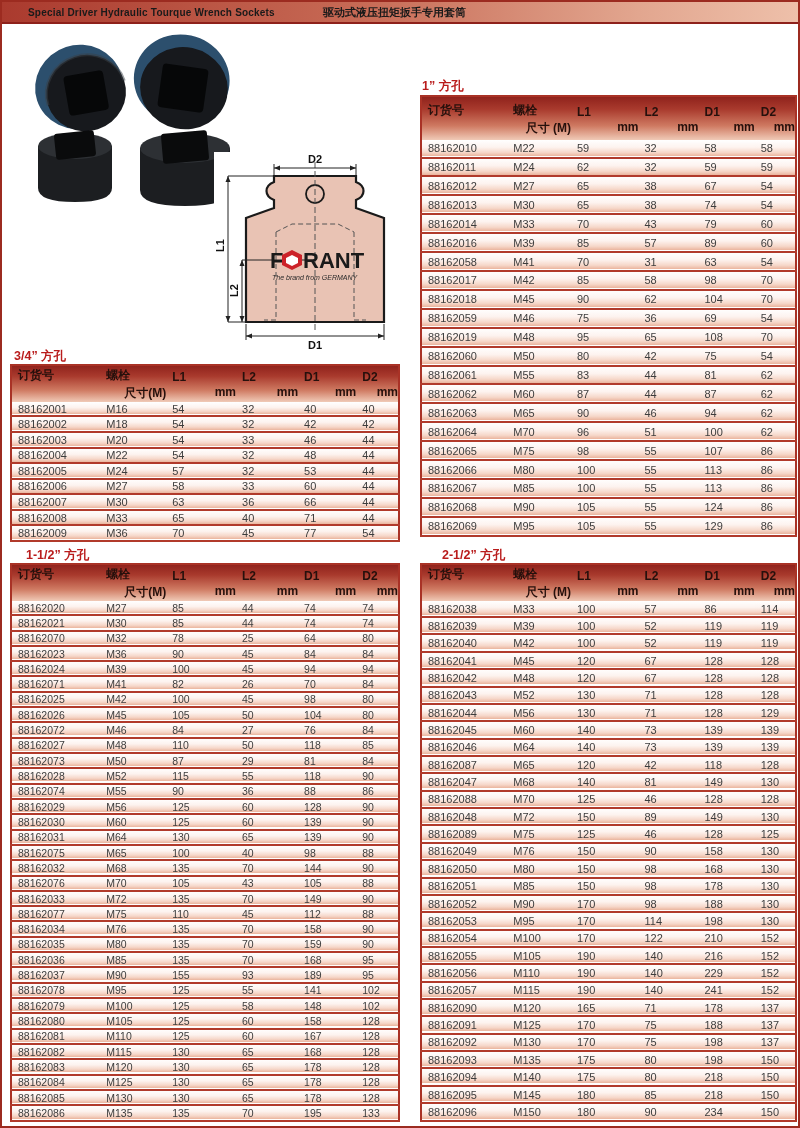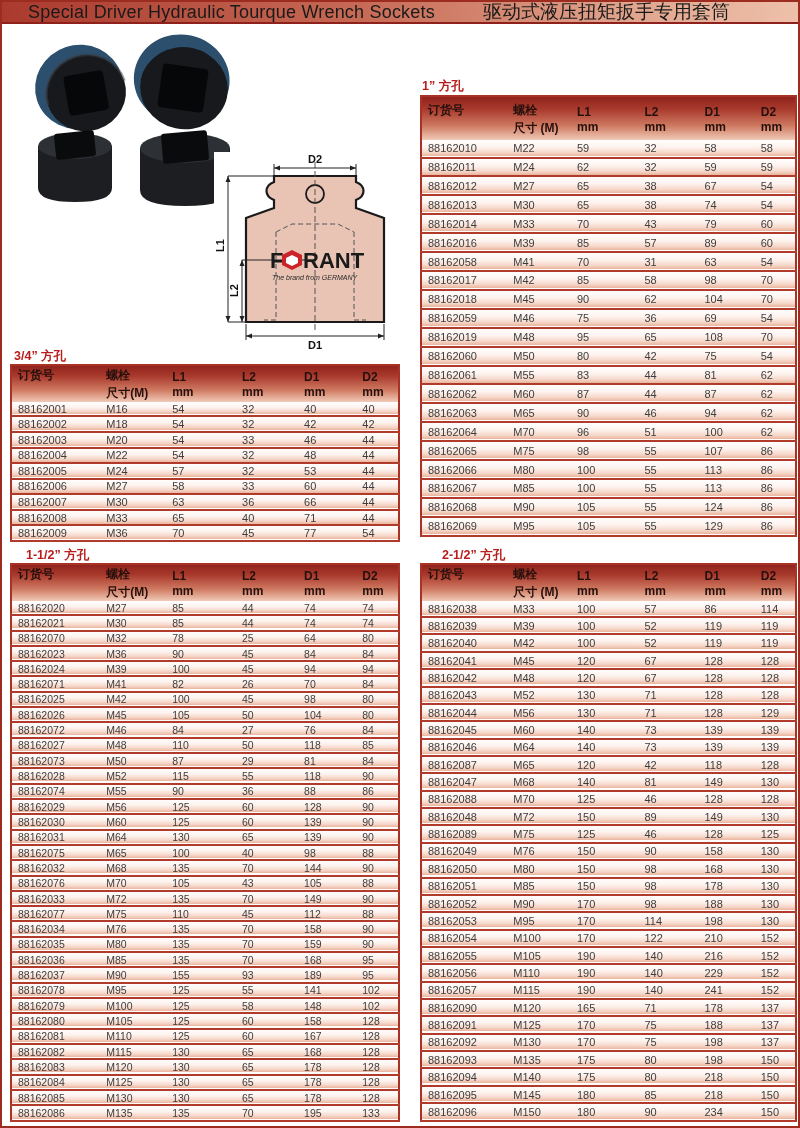--- a/index.html
+++ b/index.html
@@ -9,43 +9,43 @@
     font-family:"Liberation Sans", sans-serif; overflow:hidden;
     border:2px solid #9c2b20; margin:0 auto;
   }
   
   .banner {
     position:absolute; left:0; top:0; width:100%; height:22px;
     background:linear-gradient(90deg,#aa3a2e 0%, #c76a55 45%, #e2a68f 80%, #eec0aa 100%);
     border-bottom:2px solid #8e211b;
     display:flex; align-items:center; gap:48px; padding-left:26px;
   }
-  .banner .t-en { font-size:18px; font-weight:normal; color:#1a1a1a; letter-spacing:.2px; }
-  .banner .t-zh { font-size:19px; font-weight:normal; color:#1a1a1a; }
+  .banner .t-en { font-size:10px; font-weight:bold; color:#1a1a1a; letter-spacing:.2px; }
+  .banner .t-zh { font-size:11px; font-weight:bold; color:#1a1a1a; }
   
   .photo   { position:absolute; left:6px;  top:26px;  width:252px; height:180px; }
   .diagram { position:absolute; left:212px; top:150px; width:202px; height:200px; background:#fff; }
   
   .sec-title { position:absolute; font-size:12.5px; font-weight:bold; color:#b91c1c; }
   .st-t34 { left:12px;  top:346px; }
   .st-t1  { left:420px; top:76px;  }
   .st-t15 { left:12px;  top:545px;margin-left:12px; }
   .st-t25 { left:420px; top:545px;margin-left:20px; }
   
   .tblwrap { position:absolute; }
   .tw-t34 { left:8px;   top:362px; width:390px; height:178px; }
   .tw-t1  { left:418px; top:93px;  width:377px; height:442px; }
   .tw-t15 { left:8px;   top:561px; width:390px; height:559px; }
   .tw-t25 { left:418px; top:561px; width:377px; height:559px; }
   table { width:100%; height:100%; border-collapse:collapse; table-layout:fixed;
           border:2px solid #a93226; }
   thead { background:linear-gradient(180deg,#8e211b 0%, #a93a2d 30%, #cf7a62 68%, #f0cab7 100%); }
   th { text-align:left; font-size:12px; font-weight:bold; color:#26100c; padding-left:6px; }
   tr.h1 th { height:20px; vertical-align:bottom; padding-bottom:1px; }
-  tr.h2 th { height:17px; vertical-align:top; }
+  tr.h2 th { height:17px; vertical-align:top;text-align:right; }
   .tw-t1 tr.h1 th { height:24px; } .tw-t1 tr.h2 th { height:20px; }
   tbody tr {
     background:linear-gradient(180deg,#ffffff 0%, #fdf3ef 45%, #f6d7c9 78%, #eab49d 100%);
     border-bottom:2px solid #b13a2b;
   }
   td { font-size:11px; color:#3d3d3d; padding-left:6px; vertical-align:middle;
        white-space:nowrap; overflow:hidden; }
   .tw-t15 td { font-size:10.5px; }
   col.c1{width:23%} col.c2{width:17%} col.c3{width:18%} col.c4{width:16%} col.c5{width:15%} col.c6{width:11%}
 </style>

